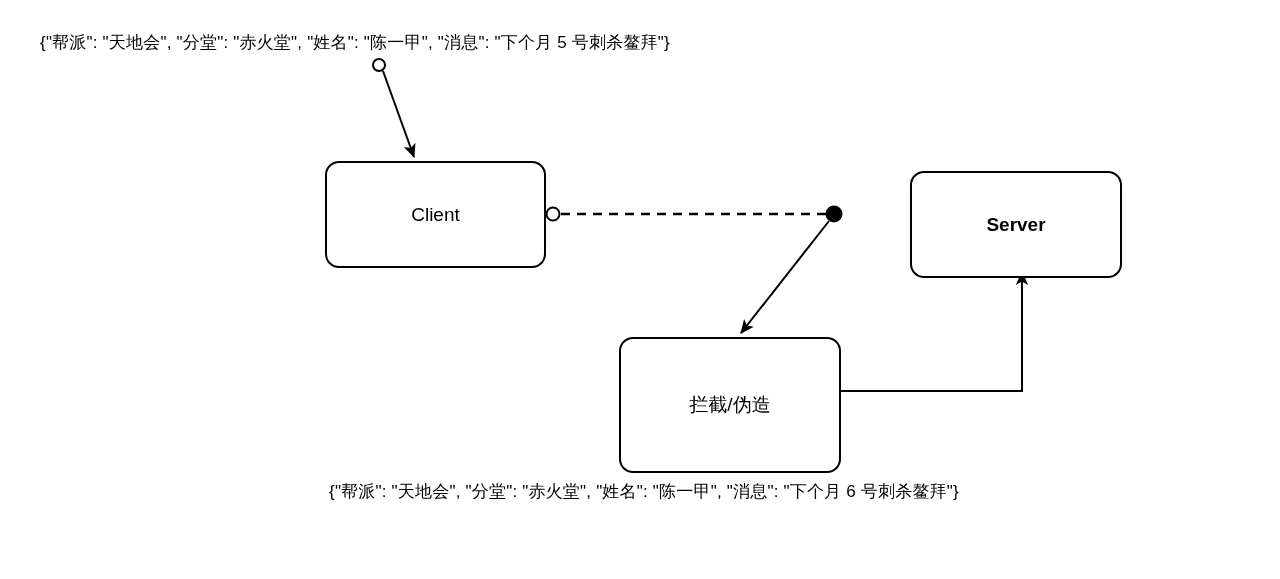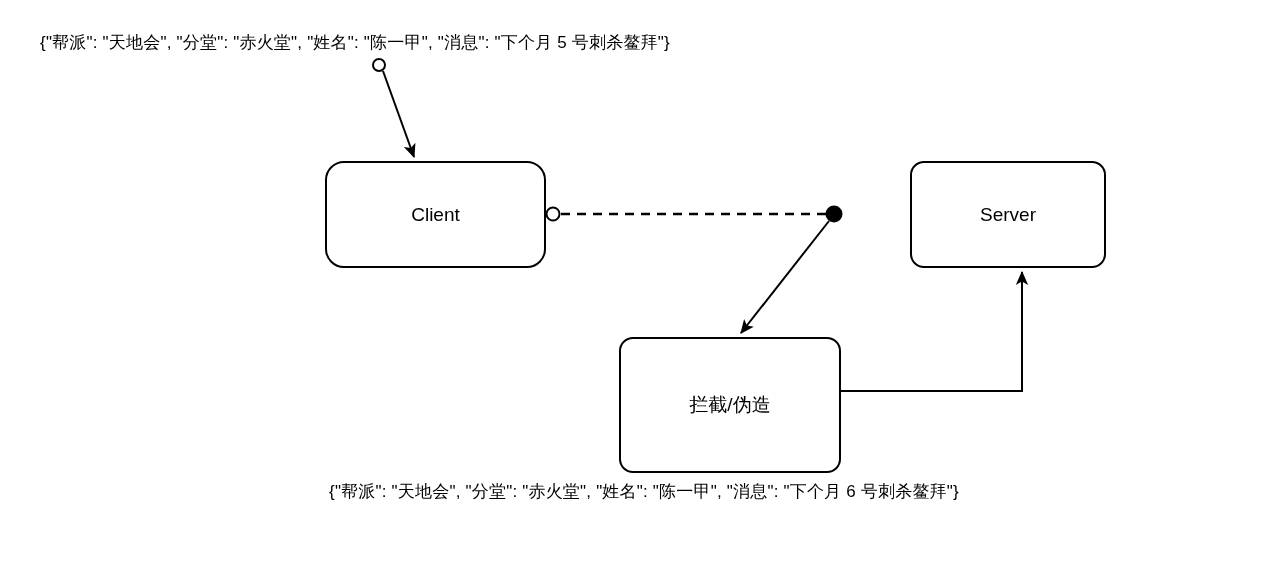--- a/index.html
+++ b/index.html
@@ -53,27 +53,27 @@
     font-size: 19px;
     color: #000000;
     text-align: center;
     line-height: 24px;
   }
   #node-client {
     left: 325px;
     top: 161px;
     width: 221px;
     height: 107px;
-    border-radius: 19px;
   }
   #node-server {
     left: 910px;
-    top: 161px;
-    width: 196px;
+    top: 171px;
+    width: 212px;
     height: 107px;
+    font-weight: bold;
   }
   #node-intercept {
     left: 619px;
     top: 337px;
     width: 222px;
     height: 136px;
   }
 </style>
 </head>
 <body>

